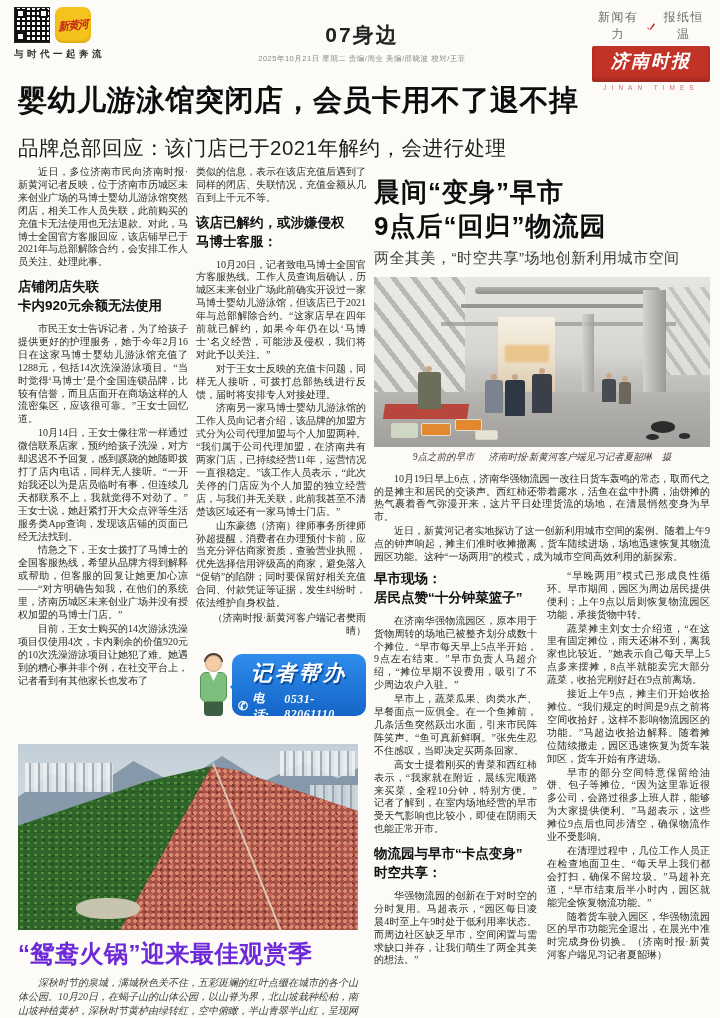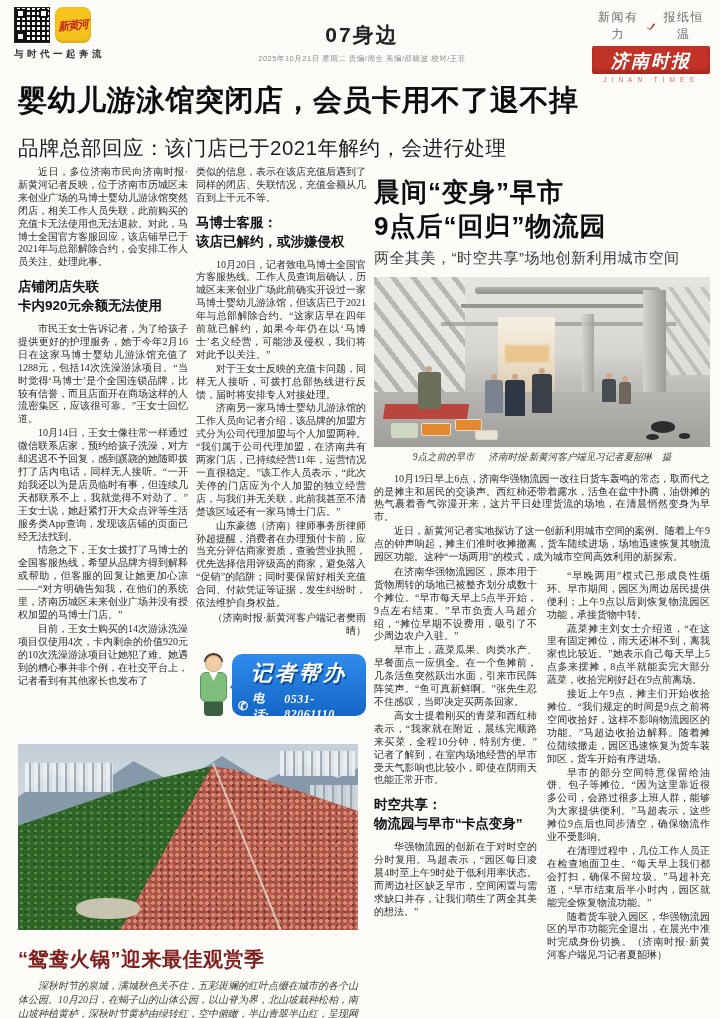--- a/index.html
+++ b/index.html
@@ -26,21 +26,21 @@
     font-size:11px; color:#c5231f; transform:rotate(-6deg); letter-spacing:-1px;}
   .mh-slogan { margin-top:5px; font-family:"Liberation Sans",sans-serif;
     font-size:9.5px; font-weight:700; letter-spacing:3.5px; color:#2e2e2e; }
   .mh-center { position:absolute; left:50%; transform:translateX(-50%); top:14px; text-align:center; width:320px;}
   .mh-section { font-family:"Liberation Sans",sans-serif; font-size:21px; font-weight:900; color:#222; letter-spacing:2px;}
   .mh-date { margin-top:5px; font-family:"Liberation Sans",sans-serif; font-size:7.5px; color:#8a8a8a; letter-spacing:.5px;}
   .mh-right { position:absolute; right:0; top:2px; width:118px; text-align:center;}
   .mh-rslogan { display:flex; align-items:center; justify-content:center; gap:2px;
     font-family:"Liberation Sans",sans-serif; font-size:12px; letter-spacing:1.5px; color:#6a6a6a;}
   .bird { width:9px; height:9px; }
-  .redbox { margin-top:3px; height:28px; background:#c13227; border-radius:2px;
+  .redbox { margin-top:3px; height:36px; background:#c13227; border-radius:2px;
     color:#fff; font-family:"Liberation Serif",serif; font-style:italic; font-weight:900;
     font-size:18px; line-height:30px; letter-spacing:2px; text-align:center;
     box-shadow:inset 0 -3px 4px rgba(0,0,0,.18);}
   .logo-en { margin-top:2px; font-family:"Liberation Sans",sans-serif; font-size:6.5px;
     letter-spacing:5px; color:#d0726b; }
   
   .headline-block { position:absolute; top:84px; left:18px; width:690px; }
   .h1 { font-family:"Liberation Sans",sans-serif; font-size:29px; font-weight:900;
     color:#0d0d0d; letter-spacing:.5px; line-height:1.12; white-space:nowrap;}
   .h2 { margin-top:18px; font-family:"Liberation Sans",sans-serif; font-size:20.5px;
@@ -136,22 +136,22 @@
     clip-path:polygon(0 44%,38% 20%,57% 12%,64% 26%,56% 100%,0 100%);}
   .mt-red { position:absolute; inset:0;
     background-color:#a85248;
     background-image:radial-gradient(#d98a70 1.7px,transparent 1.9px),radial-gradient(#7e3a34 1.4px,transparent 1.6px),radial-gradient(#c4655c 2px,transparent 2.2px);
     background-size:6px 6px,8px 7px,11px 10px; background-position:0 0,3px 3px,5px 6px;
     clip-path:polygon(57% 12%,64% 14%,100% 36%,100% 100%,30% 100%);}
   .mt-ridge { position:absolute; left:57%; top:10%; width:2px; height:100%;
     background:#e5dcc8; opacity:.8; transform:rotate(-22deg); transform-origin:top;}
   .mt-clearing { position:absolute; left:17%; bottom:6%; width:19%; height:11%;
     background:#cfc9b6; border-radius:45%; opacity:.95;}
-  .c-head { margin-top:16px; font-family:"Liberation Sans",sans-serif; font-size:20px;
-    font-weight:900; color:#7f1d1d; letter-spacing:.5px;}
+  .c-head { margin-top:8px; font-family:"Liberation Sans",sans-serif; font-size:24px;
+    font-weight:900; color:#6d28d9; letter-spacing:.5px;}
   .c-caption { margin-top:6px; font-size:10px; line-height:14px; text-align:justify;
     font-style:italic; color:#40403e; text-indent:2em;}
   .c-credit { font-style:italic; font-weight:700; color:#2e2e2c; white-space:nowrap; }
 </style>
 </head>
 <body>
 
 <div class="page">
 
   <div class="masthead">
@@ -201,22 +201,22 @@
       </div>
       <p class="bt">市民王女士告诉记者，为了给孩子提供更好的护理服务，她于今年2月16日在这家马博士婴幼儿游泳馆充值了1288元，包括14次洗澡游泳项目。“当时觉得‘马博士’是个全国连锁品牌，比较有信誉，而且店面开在商场这样的人流密集区，应该很可靠。”王女士回忆道。</p>
       <p class="bt">10月14日，王女士像往常一样通过微信联系店家，预约给孩子洗澡，对方却迟迟不予回复，感到蹊跷的她随即拨打了店内电话，同样无人接听。“一开始我还以为是店员临时有事，但连续几天都联系不上，我就觉得不对劲了。”王女士说，她赶紧打开大众点评等生活服务类App查询，发现该店铺的页面已经无法找到。</p>
       <p class="bt">情急之下，王女士拨打了马博士的全国客服热线，希望从品牌方得到解释或帮助，但客服的回复让她更加心凉——“对方明确告知我，在他们的系统里，济南历城区未来创业广场并没有授权加盟的马博士门店。”</p>
       <p class="bt">目前，王女士购买的14次游泳洗澡项目仅使用4次，卡内剩余的价值920元的10次洗澡游泳项目让她犯了难。她遇到的糟心事并非个例，在社交平台上，记者看到有其他家长也发布了</p>
     </div>
 
     <div class="mcol">
       <p class="bt noindent">类似的信息，表示在该店充值后遇到了同样的闭店、失联情况，充值金额从几百到上千元不等。</p>
       <div class="sechead">
+        <span>该店已解约，或涉嫌侵权</span>
         <span>马博士客服：</span>
-        <span>该店已解约，或涉嫌侵权</span>
       </div>
       <p class="bt">10月20日，记者致电马博士全国官方客服热线。工作人员查询后确认，历城区未来创业广场此前确实开设过一家马博士婴幼儿游泳馆，但该店已于2021年与总部解除合约。“这家店早在四年前就已解约，如果今年仍在以‘马博士’名义经营，可能涉及侵权，我们将对此予以关注。”</p>
       <p class="bt">对于王女士反映的充值卡问题，同样无人接听，可拨打总部热线进行反馈，届时将安排专人对接处理。</p>
       <p class="bt">济南另一家马博士婴幼儿游泳馆的工作人员向记者介绍，该品牌的加盟方式分为公司代理加盟与个人加盟两种。“我们属于公司代理加盟，在济南共有两家门店，已持续经营11年，运营情况一直很稳定。”该工作人员表示，“此次关停的门店应为个人加盟的独立经营店，与我们并无关联，此前我甚至不清楚该区域还有一家马博士门店。”</p>
       <p class="bt">山东豪德（济南）律师事务所律师孙超提醒，消费者在办理预付卡前，应当充分评估商家资质，查验营业执照，优先选择信用评级高的商家，避免落入“促销”的陷阱；同时要保留好相关充值合同、付款凭证等证据，发生纠纷时，依法维护自身权益。</p>
       <p class="byline">（济南时报·新黄河客户端记者樊雨晴）</p>
 
       <div class="helper">
         <div class="h-fig">
           <i class="h-hair"></i>
@@ -280,26 +280,30 @@
       <span>济南时报·新黄河客户端见习记者夏韶琳　摄</span>
     </div>
 
     <div class="intro">
       <p class="bt">10月19日早上6点，济南华强物流园一改往日货车轰鸣的常态，取而代之的是摊主和居民的交谈声。西红柿还带着露水，活鱼在盆中扑腾，油饼摊的热气裹着香气弥漫开来，这片平日处理货流的场地，在清晨悄然变身为早市。</p>
       <p class="bt">近日，新黄河记者实地探访了这一创新利用城市空间的案例。随着上午9点的钟声响起，摊主们准时收摊撤离，货车陆续进场，场地迅速恢复其物流园区功能。这种“一场两用”的模式，成为城市空间高效利用的新探索。</p>
     </div>
 
     <div class="subcols">
       <div class="subcol">
+        <div class="sechead" style="margin-top:4px;">
+          <span>早市现场：</span>
+          <span>居民点赞“十分钟菜篮子”</span>
+        </div>
         <p class="bt">在济南华强物流园区，原本用于货物周转的场地已被整齐划分成数十个摊位。“早市每天早上5点半开始，9点左右结束。”早市负责人马超介绍，“摊位早期不设费用，吸引了不少周边农户入驻。”</p>
         <p class="bt">早市上，蔬菜瓜果、肉类水产、早餐面点一应俱全。在一个鱼摊前，几条活鱼突然跃出水面，引来市民阵阵笑声。“鱼可真新鲜啊。”张先生忍不住感叹，当即决定买两条回家。</p>
         <p class="bt">高女士提着刚买的青菜和西红柿表示，“我家就在附近，晨练完顺路来买菜，全程10分钟，特别方便。”记者了解到，在室内场地经营的早市受天气影响也比较小，即使在阴雨天也能正常开市。</p>
         <div class="sechead">
+          <span>物流园与早市“卡点变身”</span>
           <span>时空共享：</span>
-          <span>物流园与早市“卡点变身”</span>
         </div>
         <p class="bt">华强物流园的创新在于对时空的分时复用。马超表示，“园区每日凌晨4时至上午9时处于低利用率状态。而周边社区缺乏早市，空间闲置与需求缺口并存，让我们萌生了两全其美的想法。”</p>
       </div>
       <div class="subcol">
         <p class="bt" style="margin-top:4px;">“早晚两用”模式已形成良性循环。早市期间，园区为周边居民提供便利；上午9点以后则恢复物流园区功能，承接货物中转。</p>
         <p class="bt">蔬菜摊主刘女士介绍道，“在这里有固定摊位，雨天还淋不到，离我家也比较近。”她表示自己每天早上5点多来摆摊，8点半就能卖完大部分蔬菜，收拾完刚好赶在9点前离场。</p>
         <p class="bt">接近上午9点，摊主们开始收拾摊位。“我们规定的时间是9点之前将空间收拾好，这样不影响物流园区的功能。”马超边收拾边解释。随着摊位陆续撤走，园区迅速恢复为货车装卸区，货车开始有序进场。</p>
         <p class="bt">早市的部分空间特意保留给油饼、包子等摊位。“因为这里靠近很多公司，会路过很多上班人群，能够为大家提供便利。”马超表示，这些摊位9点后也同步清空，确保物流作业不受影响。</p>
         <p class="bt">在清理过程中，几位工作人员正在检查地面卫生。“每天早上我们都会打扫，确保不留垃圾。”马超补充道，“早市结束后半小时内，园区就能完全恢复物流功能。”</p>
         <p class="bt">随着货车驶入园区，华强物流园区的早市功能完全退出，在晨光中准时完成身份切换。（济南时报·新黄河客户端见习记者夏韶琳）</p>

